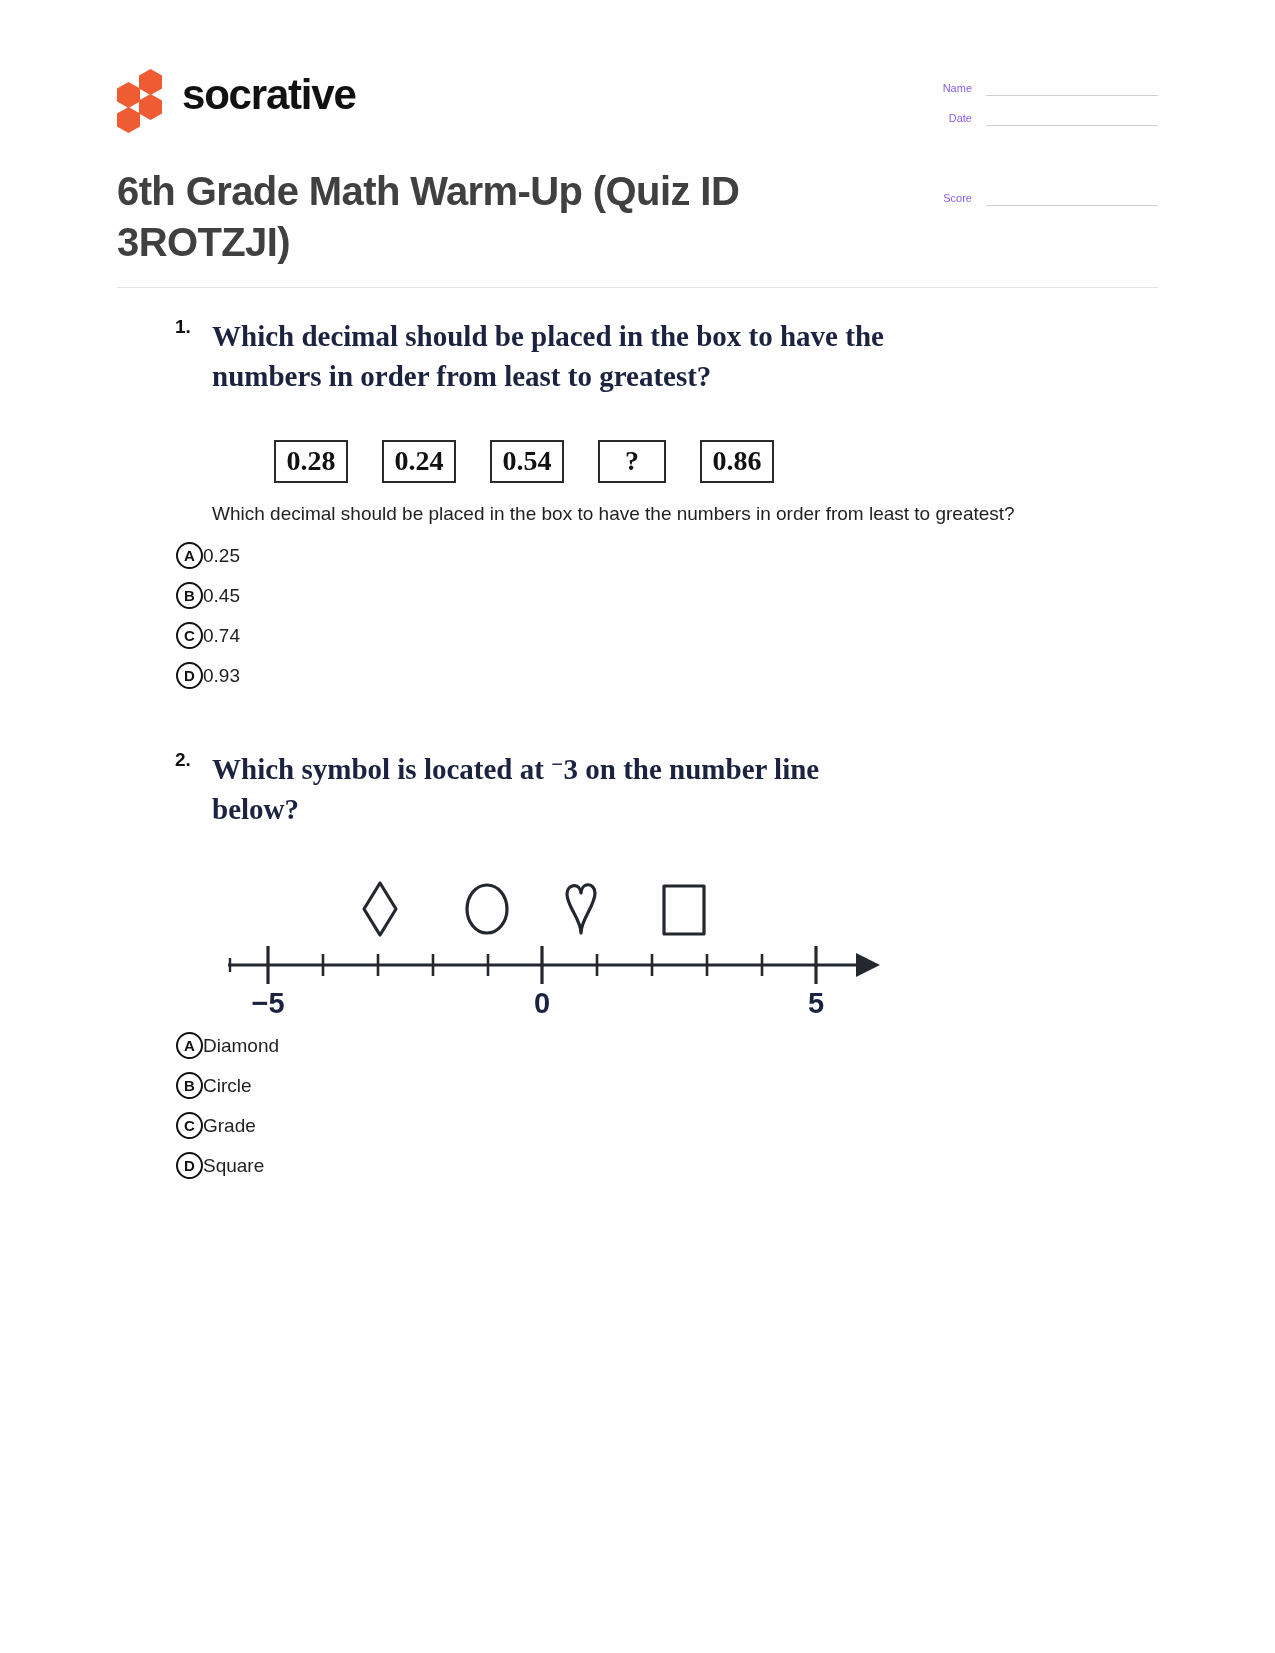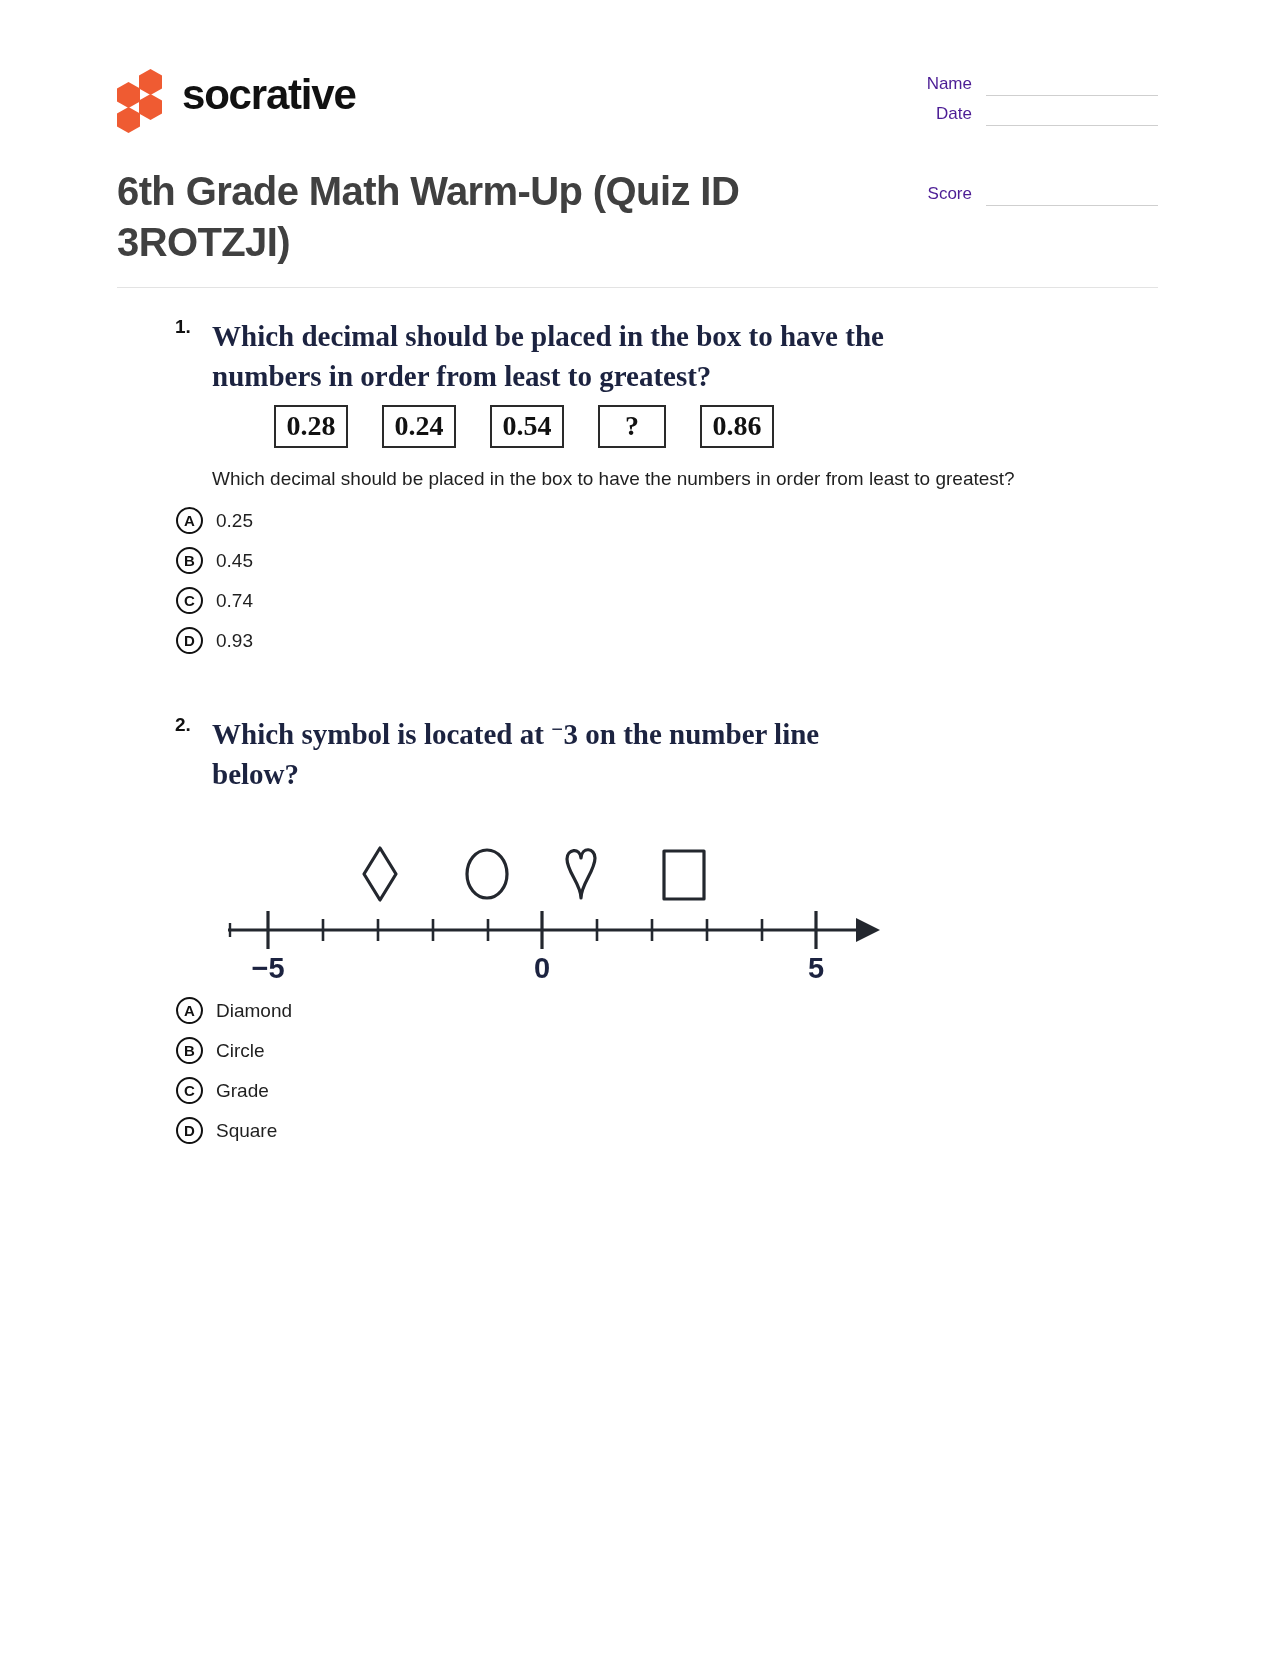--- a/index.html
+++ b/index.html
@@ -40,21 +40,21 @@
     letter-spacing: -0.6px;
     color: #404040;
   }
 
   .meta {
     position: absolute; right: 0px; top: 62px;
     width: 300px;
   }
   .meta-row { display: flex; align-items: flex-end; justify-content: flex-end; margin-bottom: 8px; }
   .meta-row.score { margin-top: 58px; }
-  .meta-label { font-size: 17px; color: #4c1d95; white-space: nowrap; padding-bottom: 2px; }
+  .meta-label { font-size: 11px; color: #8b5cf6; white-space: nowrap; padding-bottom: 2px; }
   .meta-line { width: 172px; border-bottom: 1.5px solid #cfcfcf; height: 22px; margin-left: 14px; }
 
   .divider { margin: 30px 105px 0 105px; border-top: 1px solid #e3e3e3; }
 
   
   .questions { margin: 0 105px; padding-top: 28px; }
   .question { position: relative; margin-bottom: 60px; }
   .q-num {
     position: absolute; left: 58px; top: 0px;
     font-size: 19px; font-weight: 700; color: #111;
@@ -67,21 +67,21 @@
     font-family: "Liberation Serif", serif;
     font-weight: 700;
     font-size: 29px;
     line-height: 1.38;
     color: #1c2340;
     max-width: 700px;
   }
   .q-image-text .raised-minus { vertical-align: 0.38em; font-size: 0.72em; letter-spacing: 0.5px; }
 
   
-  .box-row { display: flex; gap: 34px; margin: 9px 0 18px 62px; }
+  .box-row { display: flex; gap: 34px; margin: 44px 0 18px 62px; }
   .num-box {
     border: 2px solid #2a2a2a;
     min-width: 74px;
     padding: 3px 9px 5px 9px;
     text-align: center;
     font-family: "Liberation Serif", serif;
     font-weight: 700;
     font-size: 28px;
     line-height: 1.12;
     color: #111;
@@ -94,21 +94,21 @@
 
   
   .q-text { font-size: 19px; line-height: 1.42; color: #1f1f1f; max-width: 815px; margin-top: 10px; }
   .options { margin-top: 14px; }
   .option { display: flex; align-items: center; margin: 0 0 13px -36px; }
   .opt-bubble {
     width: 27px; height: 27px; border: 2px solid #111; border-radius: 50%;
     display: flex; align-items: center; justify-content: center;
     font-size: 15px; font-weight: 700; color: #111; flex: none;
   }
-  .opt-label { font-size: 19px; color: #1f1f1f; margin-left: 13px; }
+  .opt-label { font-size: 19px; color: #1f1f1f; }
 </style>
 </head>
 <body>
 
 <div class="page">
 
   <div class="header">
 
     <div class="brand">
       <div class="logo-mark">

